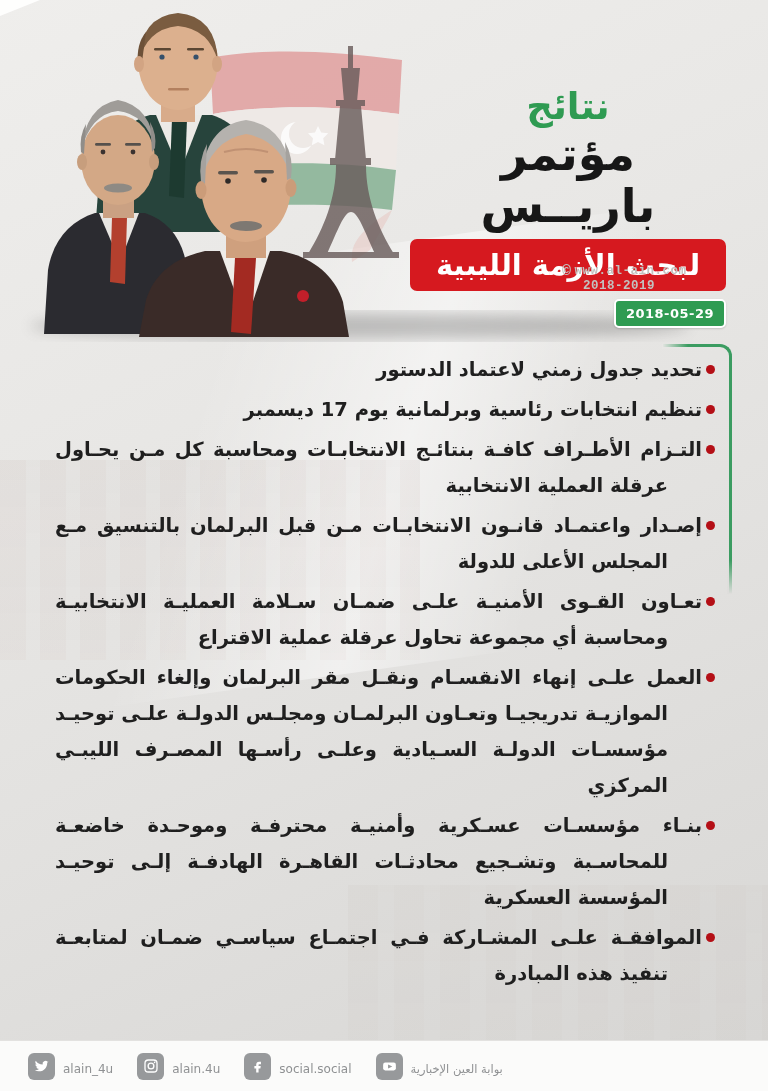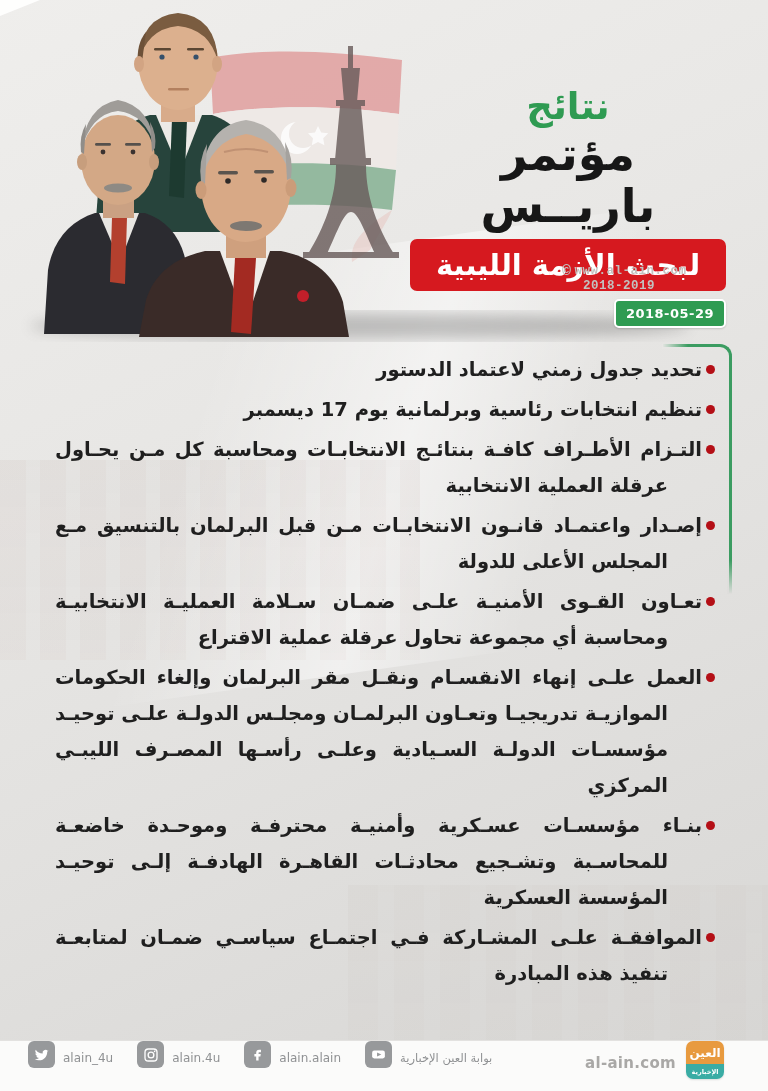--- a/index.html
+++ b/index.html
@@ -51,21 +51,21 @@
   ul.points{position:absolute;left:55px;right:50px;top:352px;margin:0;padding:0;list-style:none;
             direction:rtl;}
   ul.points li{font-size:19.5px;font-weight:bold;color:#1f1f1f;line-height:36px;
                text-align:justify;padding-right:50px;text-indent:-50px;margin-bottom:4px;}
   .dot-box{display:inline-block;width:16px;text-indent:0;text-align:center;}
   .dot-box i{display:inline-block;width:9px;height:9px;border-radius:50%;background:#b40f16;
              vertical-align:2px;}
 
   
   .footer{position:absolute;left:0;bottom:0;width:768px;height:51px;background:#fbfbfa;
-          border-top:1px solid #e3e2e0;display:flex;align-items:flex-start;
+          border-top:1px solid #e3e2e0;display:flex;align-items:center;
           padding:0 44px 0 28px;box-sizing:border-box;}
   .soc{display:flex;align-items:center;margin-right:16px;}
   .soc .box{width:27px;height:27px;border-radius:6px;background:#97999b;display:flex;
             align-items:center;justify-content:center;flex:0 0 auto;}
   .soc .lbl{color:#8f9193;font-size:12px;margin:6px 8px 0 8px;}
   .soc .lbl.ar{direction:rtl;font-size:11.5px;}
   .brand{margin-left:auto;display:flex;align-items:center;}
   .brand .site{color:#a9a8a6;font-size:15px;font-weight:bold;letter-spacing:.3px;margin-right:10px;margin-top:6px;}
   .logo{width:38px;height:38px;border-radius:7px;overflow:hidden;display:flex;flex-direction:column;
         box-shadow:0 1px 2px rgba(0,0,0,.12);}
@@ -223,32 +223,25 @@
           </svg>
       </span>
       <span class="lbl">alain.4u</span>
     </div>
     <div class="soc">
       <span class="box">
         <svg width="15" height="15" viewBox="0 0 24 24" fill="#ffffff">
             <path d="M14.5 8.2h3V4.4h-3c-2.8 0-4.6 1.9-4.6 4.6v2.3H7v3.8h2.9v6.5h3.8v-6.5h2.9l.6-3.8h-3.5V9.1c0-.6.3-.9.8-.9z"></path>
           </svg>
       </span>
-      <span class="lbl">alain.alain</span>
+      <span class="lbl">social.social</span>
     </div>
     <div class="soc">
       <span class="box">
         <svg width="17" height="17" viewBox="0 0 24 24">
             <rect x="3" y="6.5" width="18" height="11" rx="3" fill="#ffffff"></rect>
             <polygon points="10,9.2 16,12 10,14.8" fill="#97999b"></polygon>
           </svg>
       </span>
       <span class="lbl ar">بوابة العين الإخبارية</span>
     </div>
-    <div class="brand">
-      <span class="site">al-ain.com</span>
-      <span class="logo">
-        <span class="top">العين</span>
-        <span class="bot">الإخبارية</span>
-      </span>
-    </div>
   </div>
 </div>
 
 </body></html>

